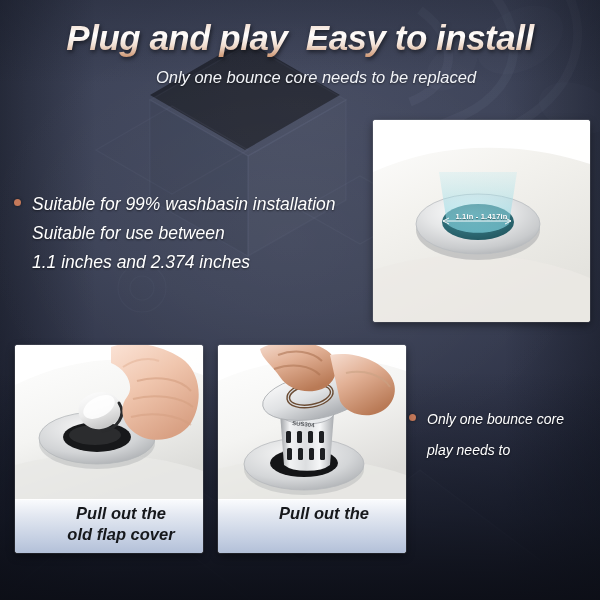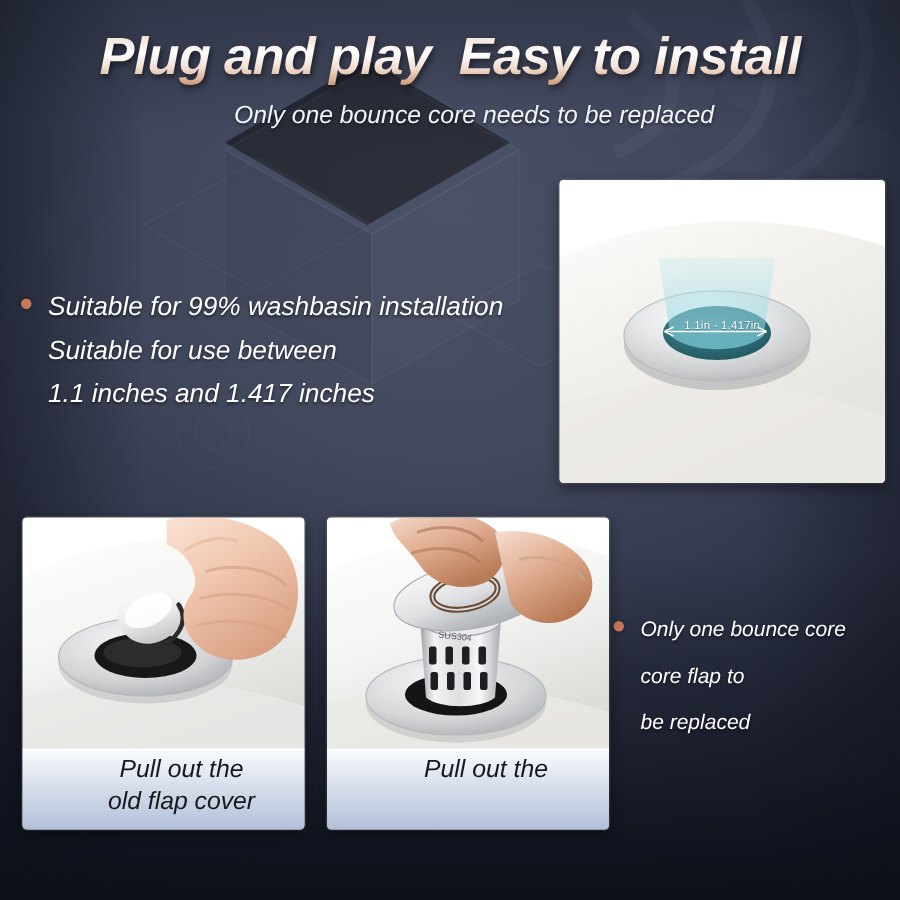--- a/index.html
+++ b/index.html
@@ -125,20 +125,21 @@
   }
   #bullet-right .bullet-dot { margin-top: 10px; }
 
   
   .panel {
     position: absolute;
     background: #efefee;
     border-radius: 3px;
     overflow: hidden;
     box-shadow: 0 3px 9px rgba(0,0,0,0.45), 0 0 0 1px rgba(255,255,255,0.12);
+    font-weight: bold;
   }
   .photo {
     position: absolute;
     left: 0;
     top: 0;
     width: 100%;
     overflow: hidden;
   }
   .caption {
     position: absolute;
@@ -247,30 +248,29 @@
   <div class="header">
     <h1 class="title">Plug and play  Easy to install</h1>
     <p class="subtitle">Only one bounce core needs to be replaced</p>
   </div>
 
   <div class="bullet-block" id="bullet-left">
     <span class="bullet-dot"></span>
     <div class="bullet-lines">
       <div>Suitable for 99% washbasin installation</div>
       <div>Suitable for use between</div>
-      <div>1.1 inches and 1.417 inches</div>
+      <div>1.1 inches and 2.374 inches</div>
     </div>
   </div>
 
   <div class="bullet-block" id="bullet-right">
     <span class="bullet-dot"></span>
     <div class="bullet-lines">
       <div>Only one bounce core</div>
-      <div>core flap to</div>
-      <div>be replaced</div>
+      <div>play needs to</div>
     </div>
   </div>
 
   <div class="panel" id="panel-basin">
     <svg class="svg-fill" viewBox="0 0 217 202" preserveAspectRatio="none" aria-hidden="true">
       <defs>
         <linearGradient id="basinBg" x1="0" y1="0" x2="0.5" y2="1">
           <stop offset="0%" stop-color="#ffffff"></stop>
           <stop offset="45%" stop-color="#f3f2ee"></stop>
           <stop offset="100%" stop-color="#e4e3de"></stop>

